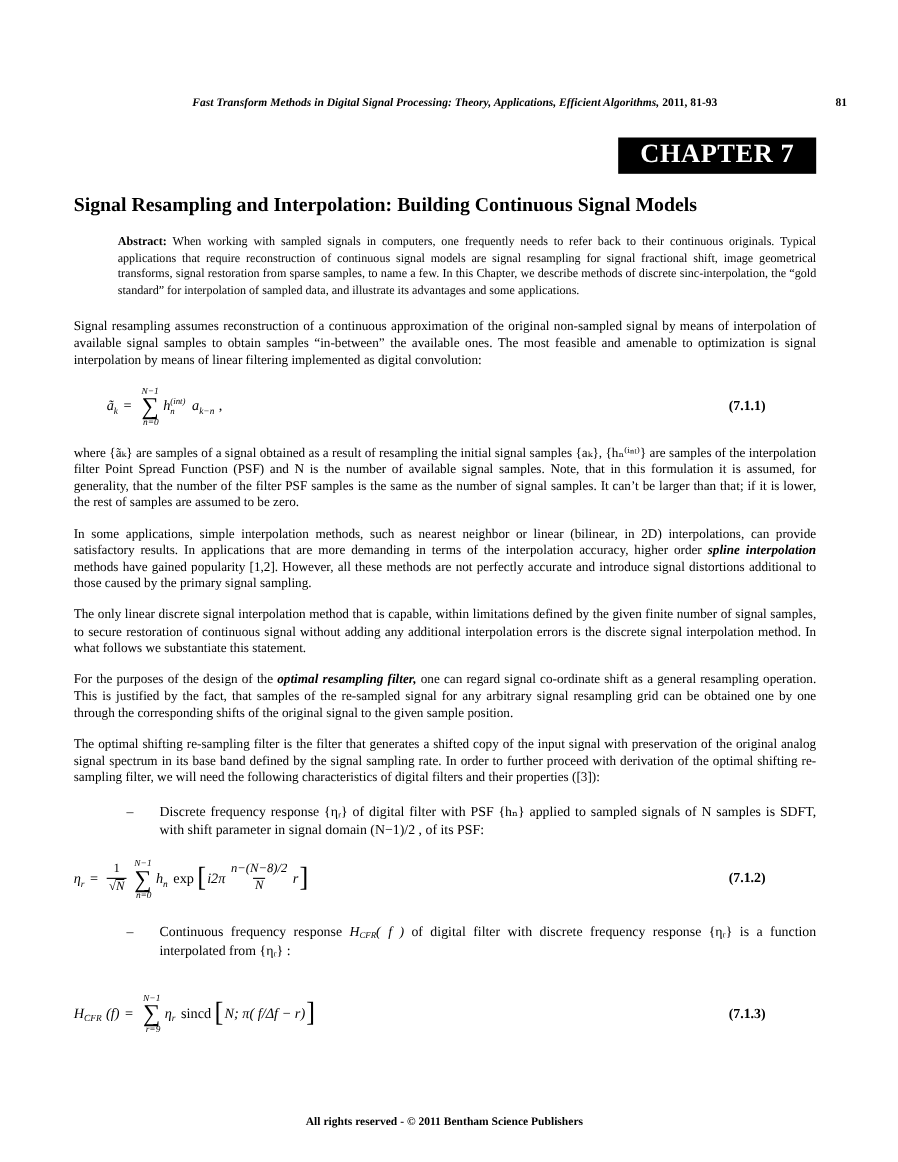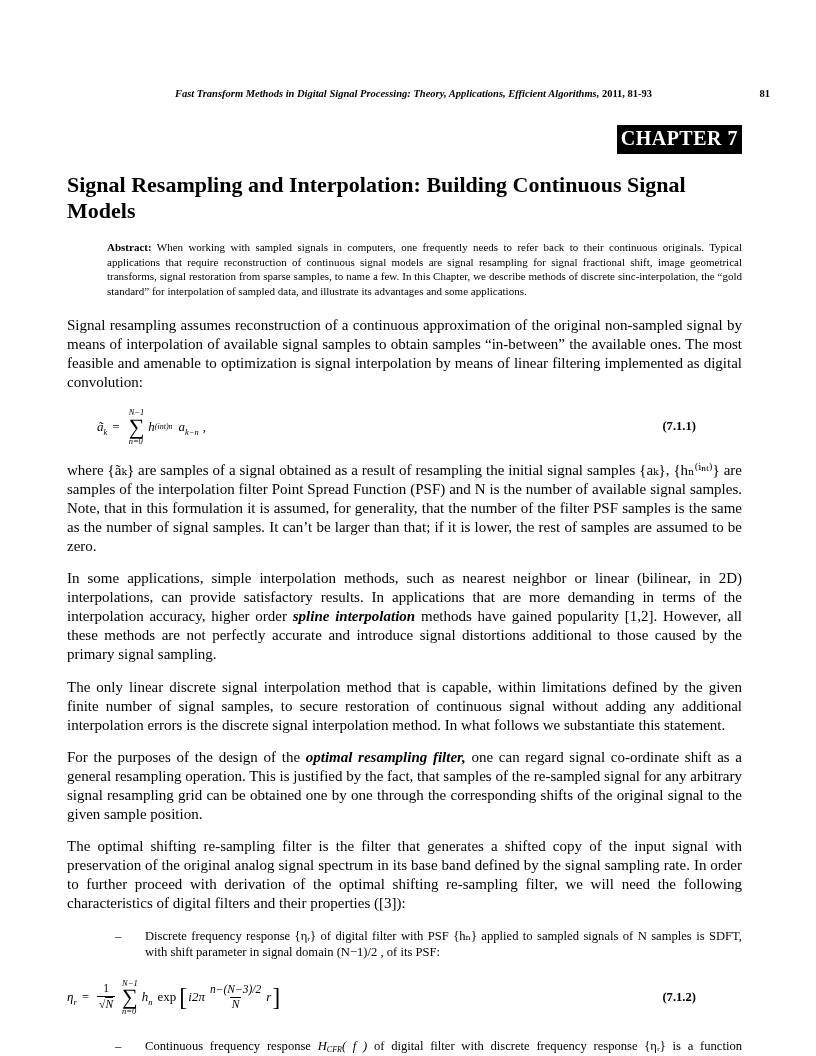--- a/index.html
+++ b/index.html
@@ -4,44 +4,44 @@
 <style>
   html,body{margin:0;padding:0;background:#ffffff;}
   .page{width:808px;height:1056px;box-sizing:border-box;padding:64px 66px 40px 67px;
         font-family:"Liberation Serif","DejaVu Serif",serif;color:#000;position:relative;overflow:hidden;margin-top:24px;}
 
   .running-header{position:relative;font-size:10.5px;font-weight:bold;text-align:center;margin:0 12px 26px 30px;}
   .running-title-main{font-style:italic;}
   .page-number{position:absolute;right:-40px;top:0;padding-left:24px;}
 
   .badge-row{text-align:right;margin-bottom:18px;}
-  .chapter-badge{display:inline-block;background:#000;color:#fff;font-weight:bold;font-size:20px;
-                 padding:2px 4px 4px;letter-spacing:0.5px;}
+  .chapter-badge{display:inline-block;background:#000;color:#fff;font-weight:bold;font-size:24px;
+                 padding:2px 20px 4px;letter-spacing:0.5px;}
 
-  h1.title{font-size:22px;margin:0 0 16px;font-weight:bold;}
+  h1.title{font-size:18px;margin:0 0 16px;font-weight:bold;}
 
   .abstract{margin:0 0 18px 40px;font-size:11px;line-height:1.32;text-align:justify;}
   .abstract .label{font-weight:bold;}
 
   h2.section{font-size:12.6px;margin:18px 0 14px;font-weight:bold;}
 
-  p.body{font-size:15px;line-height:1.27;text-align:justify;margin:13px 0;}
+  p.body{font-size:12px;line-height:1.27;text-align:justify;margin:13px 0;}
   .bi{font-weight:bold;font-style:italic;}
 
   .eq-row{display:flex;align-items:center;margin:16px 0;font-size:13px;}
   .eq{display:flex;align-items:center;}
   .eq-indent .eq{padding-left:30px;}
   .eq-num{margin-left:auto;margin-right:46px;font-weight:bold;font-size:12.6px;}
   .var{font-style:italic;}
   .rel{margin:0 5px;}
   .sub{font-size:8.5px;font-style:italic;transform:translateY(4.5px);}
-  .sum{display:inline-flex;flex-direction:column;align-items:flex-start;line-height:1;margin:0 4px;}
+  .sum{display:inline-flex;flex-direction:column;align-items:flex-end;line-height:1;margin:0 4px;}
   .sum-top,.sum-bot{font-size:8.5px;font-style:italic;}
   .sum-sym{font-size:22px;line-height:0.9;}
-  .stack{display:inline-flex;flex-direction:row;align-items:flex-start;font-size:8px;font-style:italic;
+  .stack{display:inline-flex;flex-direction:column;align-items:flex-start;font-size:8px;font-style:italic;
          line-height:1.2;margin-right:2px;}
   .frac{display:inline-flex;flex-direction:column;align-items:center;line-height:1.2;font-size:11.5px;margin:0 3px;}
   .frac .num{padding:0 2px;}
   .frac .den{border-top:1px solid #000;padding:0 2px;}
   .sqrt-arg{border-top:1px solid #000;font-style:italic;display:inline-block;}
   .fn{margin:0 2px 0 5px;}
   .bracket{font-size:24px;margin:0 1px;transform:scaleY(1.05);}
   .sp-l{margin-left:4px;}
   .eq-712{margin:18px 0 22px;}
   .eq-713{margin-top:30px;}
@@ -128,21 +128,21 @@
         <span class="sum-top">N−1</span>
         <span class="sum-sym">∑</span>
         <span class="sum-bot">n=0</span>
       </span>
       <span class="var">h</span>
         <span class="sub">n</span>
       <span class="fn">exp</span>
       <span class="bracket">[</span>
       <span class="var">i2π</span>
       <span class="frac">
-        <span class="num var">n−(N−3)/2</span>
+        <span class="num var">n−(N−8)/2</span>
         <span class="den var">N</span>
       </span>
       <span class="var">r</span>
       <span class="bracket">]</span>
     </div>
     <div class="eq-num">(7.1.2)</div>
   </div>
 
   <div class="bullet">
     <span class="bullet-dash">–</span>
@@ -164,15 +164,16 @@
         <span class="sub">r</span>
       <span class="fn">sincd</span>
       <span class="bracket">[</span>
       <span class="var">N; π( f/Δf − r)</span>
       <span class="bracket">]</span>
     </div>
     <div class="eq-num">(7.1.3)</div>
   </div>
 
   <div class="footer">
+    <div class="rights">All rights reserved - © 2011 Bentham Science Publishers</div>
   </div>
 
 </div>
 
 </body></html>

